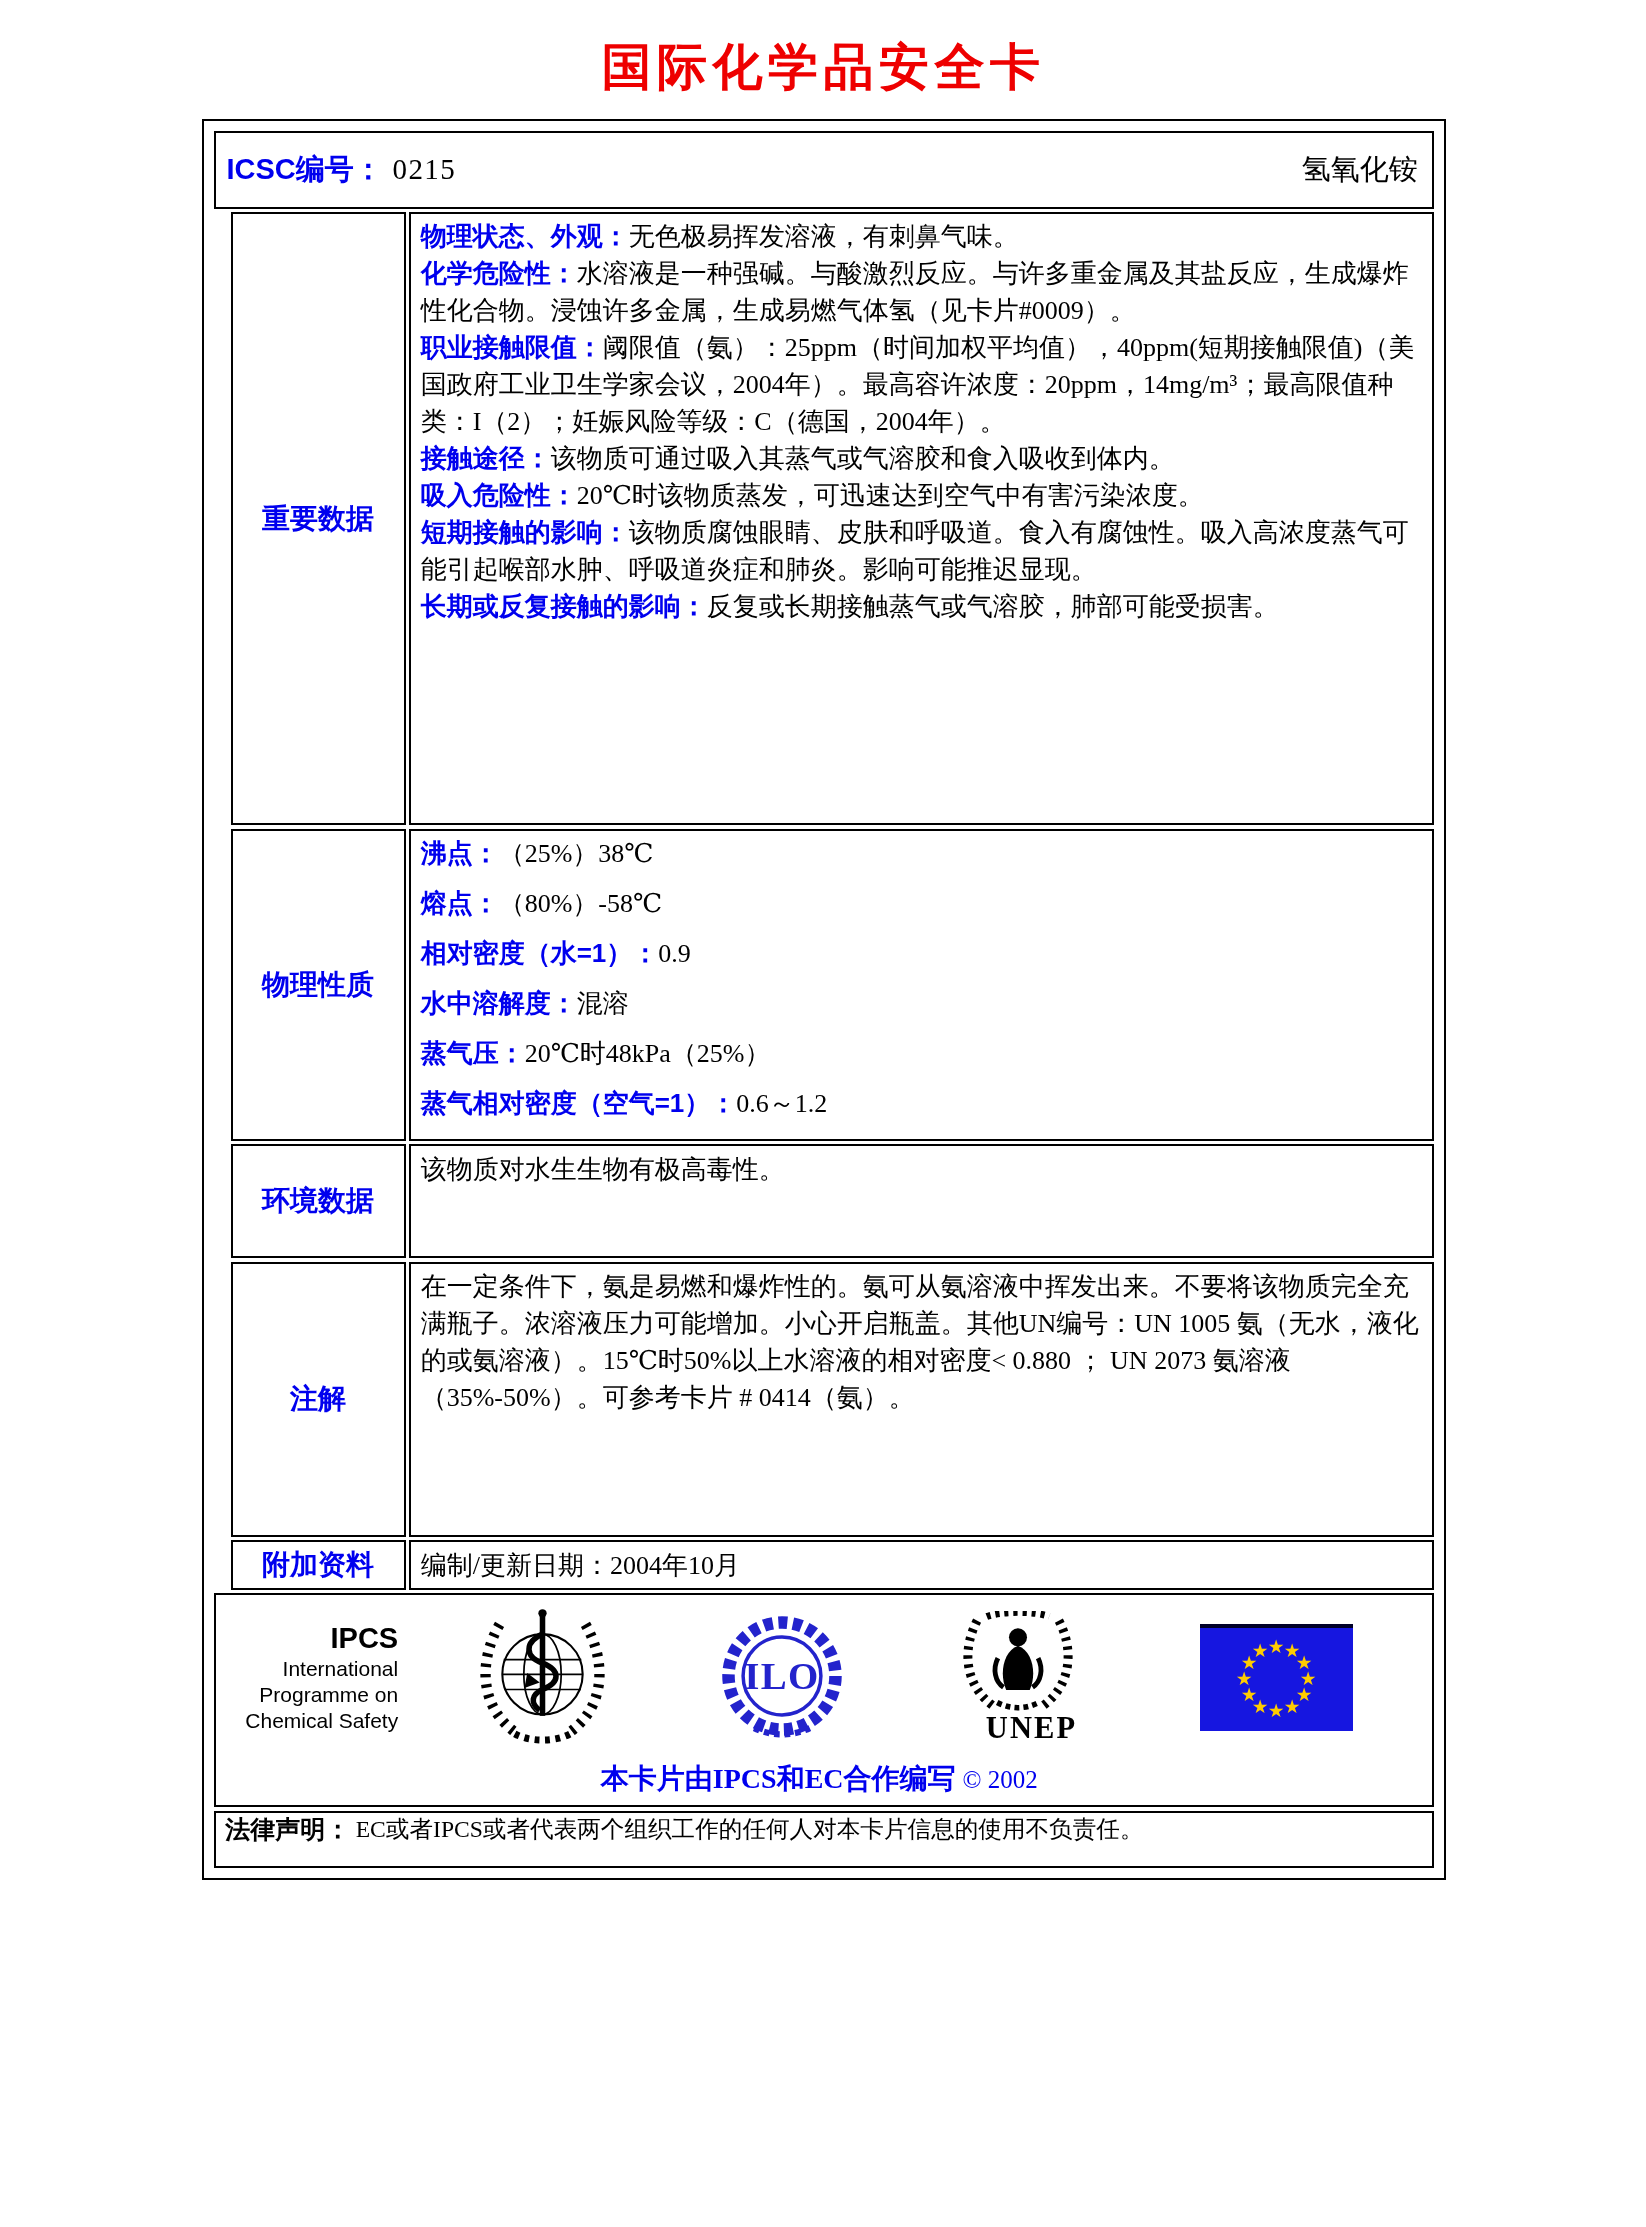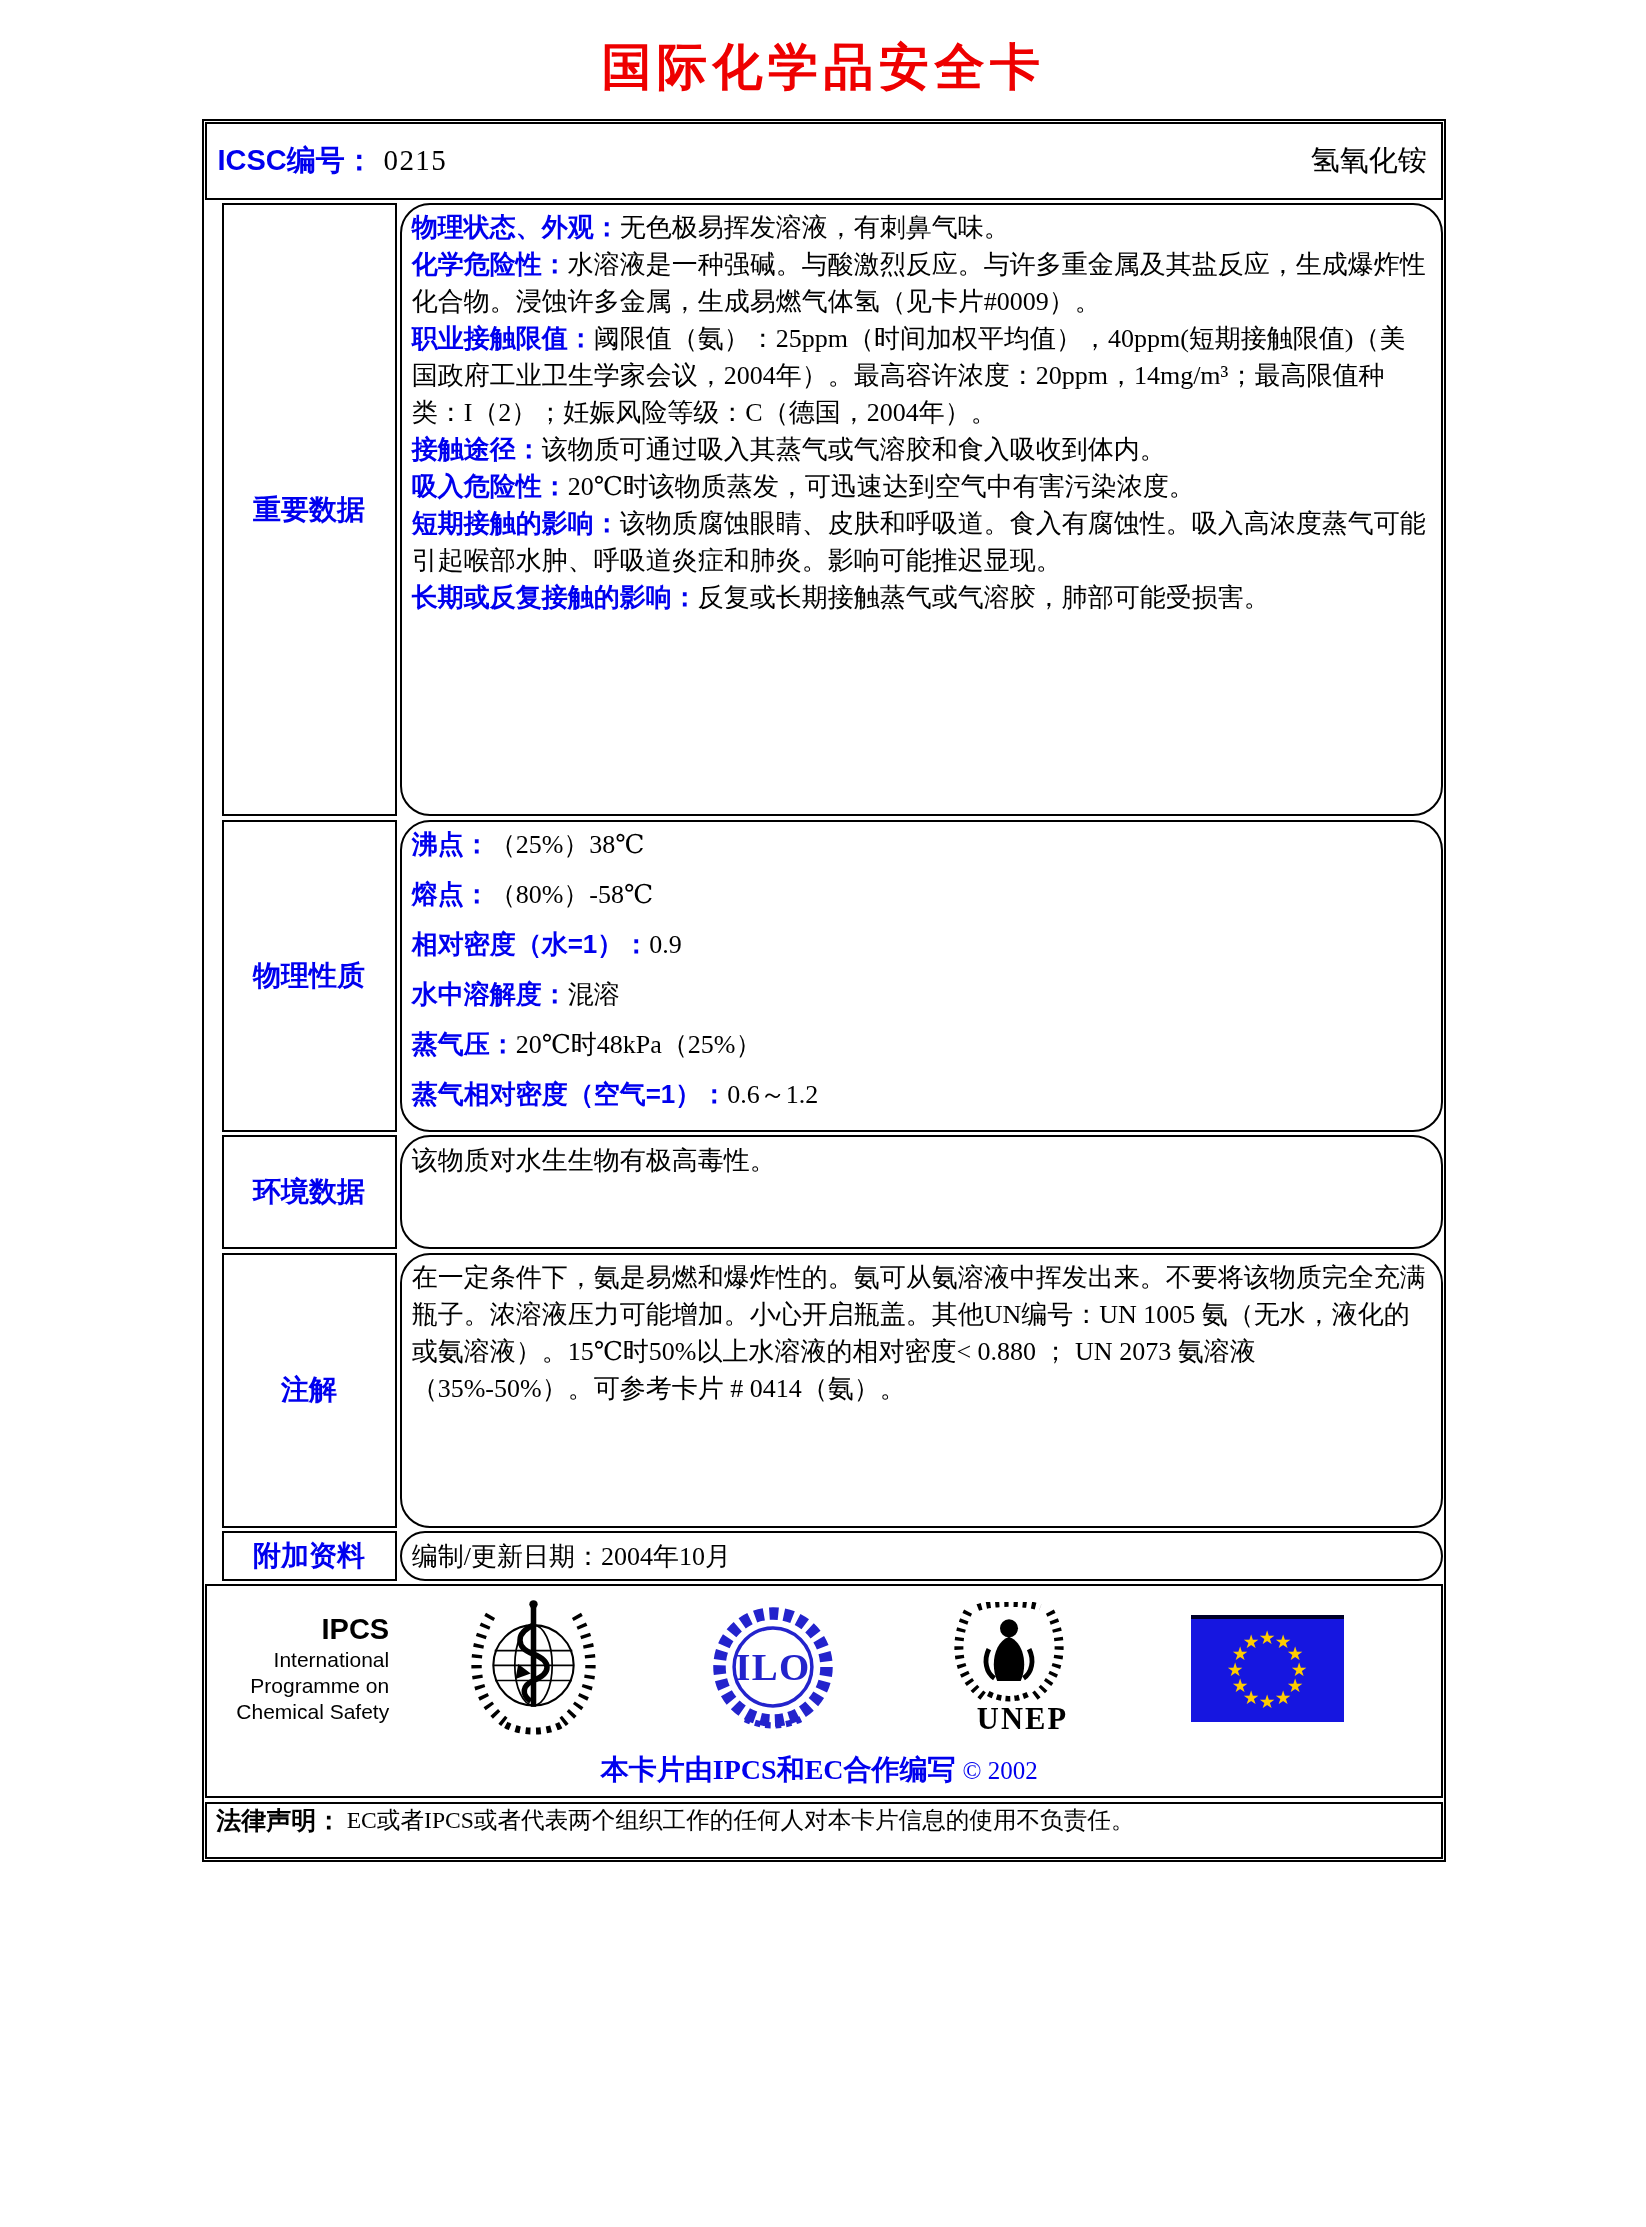--- a/index.html
+++ b/index.html
@@ -8,31 +8,31 @@
     font-family:"Liberation Serif","DejaVu Serif",serif;color:#000;
     -webkit-font-smoothing:antialiased;
   }
   .page-title{
     text-align:center;color:#ee0000;font-weight:bold;
     font-family:"Liberation Sans","DejaVu Sans",sans-serif;
     font-size:50px;letter-spacing:5.5px;margin:40px 0 0 0;line-height:55px;
   }
   .card{
     width:1244px;box-sizing:border-box;margin:23.6px auto 0 auto;
-    border:2.8px solid #000;padding:1px;background:#fff;
+    border:2.8px solid #000;padding:10px;background:#fff;
     display:flex;flex-direction:column;gap:3.5px;
   }
   .row{display:flex;gap:3.5px;}
   .cell{border:2.1px solid #000;box-sizing:border-box;background:#fff;}
   .label-cell{
     flex:0 0 175px;display:flex;align-items:center;justify-content:center;
     color:#0000ee;font-weight:bold;text-align:center;
     font-family:"Liberation Sans","DejaVu Sans",sans-serif;font-size:28px;margin-left:17px;
   }
-  .content-cell{flex:1;padding:4.2px 9.7px;font-size:26px;line-height:37px;border-radius:30px;}
+  .content-cell{flex:1;padding:4.2px 9.7px;font-size:26px;line-height:37px;}
   .header-cell{
     flex:1;display:flex;justify-content:space-between;align-items:center;
     min-height:78px;padding:0 11px;font-size:29px;
   }
   .icsc-left{display:flex;align-items:baseline;}
   .icsc-label{
     color:#0000ee;font-weight:bold;
     font-family:"Liberation Sans","DejaVu Sans",sans-serif;
   }
   .icsc-number{margin-left:9.7px;letter-spacing:1.4px;}

